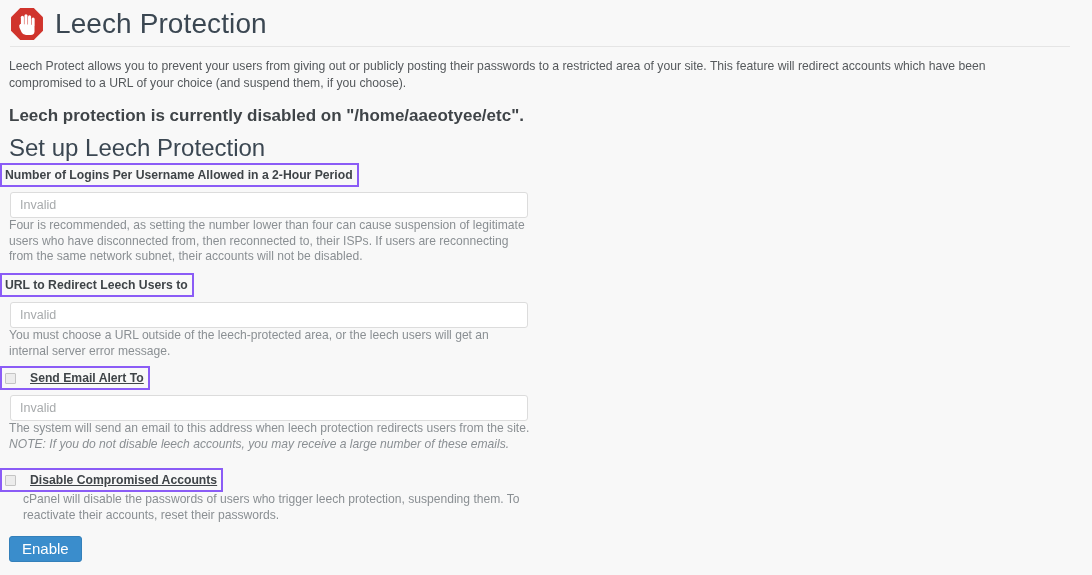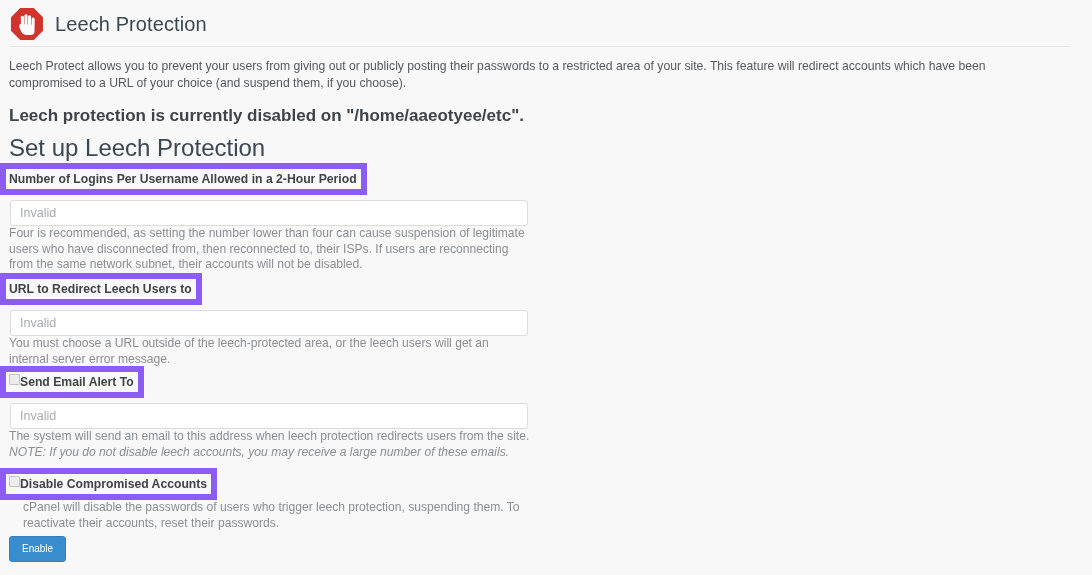--- a/index.html
+++ b/index.html
@@ -32,21 +32,21 @@
     align-items: center;
     gap: 11px;
   }
   .stop-icon {
     width: 34px;
     height: 34px;
     flex: 0 0 34px;
     display: block;
   }
   .page-title {
-    font-size: 20px;
+    font-size: 28px;
     font-weight: 400;
     color: #3b4752;
     letter-spacing: 0.1px;
     line-height: 34px;
     white-space: nowrap;
   }
   .header-rule {
     position: absolute;
     left: 10px;
     top: 46px;
@@ -100,26 +100,28 @@
     display: inline-block;
     font-size: 12.2px;
     font-weight: bold;
     color: #3f4448;
     line-height: 16px;
     padding: 2px 4px 2px 3px;
     box-sizing: border-box;
     white-space: nowrap;
   }
   .hl {
-    border: 6px solid #8b5cf6;
+    border: 2px solid #8b5cf6;
     background: transparent;
   }
   .label-row {
     display: flex;
-    gap: 0;
+    align-items: center;
+    gap: 14px;
+    text-decoration: underline;
   }
   .cb {
     width: 11px;
     height: 11px;
     flex: 0 0 11px;
     background: #ececec;
     border: 1px solid #c4c4c4;
     border-radius: 1px;
     box-sizing: border-box;
     display: inline-block;
@@ -163,21 +165,21 @@
     left: 9px;
     top: 536px;
     min-width: 52px;
     height: 26px;
     padding: 0 12px;
     background: #3a8dcc;
     border: 1px solid #3480ba;
     border-radius: 3px;
     color: #ffffff;
     font-family: "Liberation Sans", sans-serif;
-    font-size: 10px;
+    font-size: 15px;
     line-height: 24px;
     text-align: center;
     cursor: pointer;
     box-sizing: border-box;
   }
 </style>
 </head>
 <body>
 
 <div class="page">

